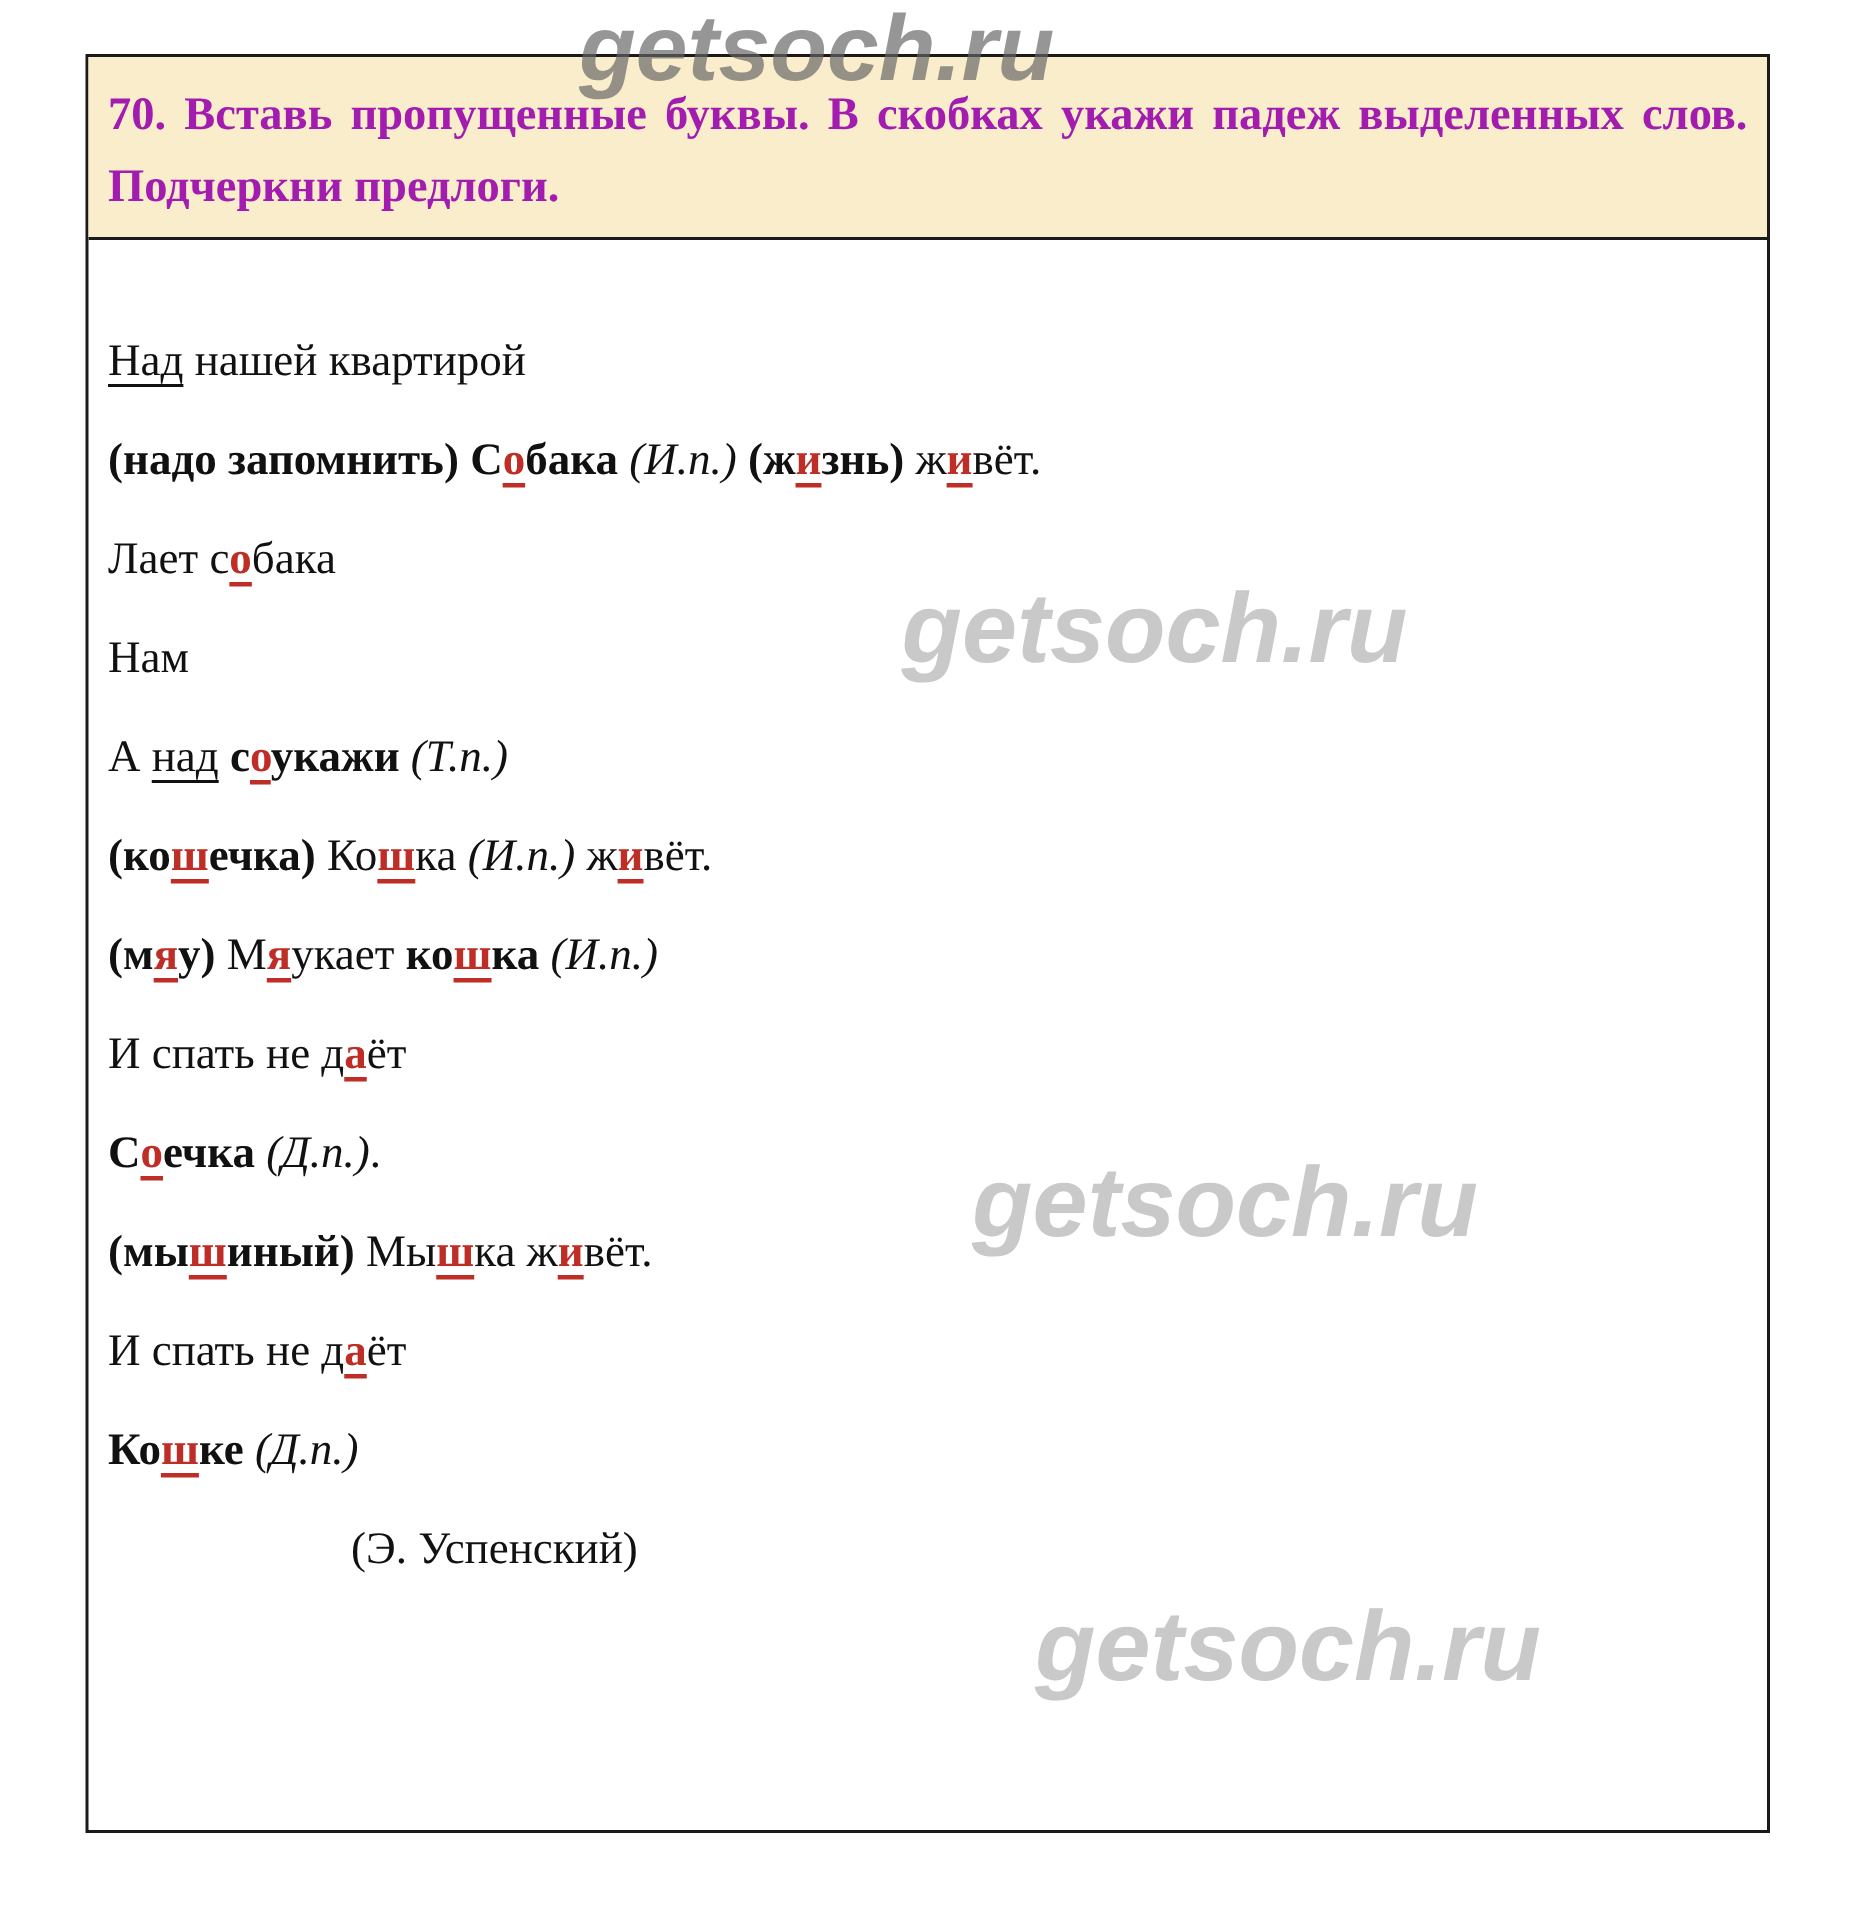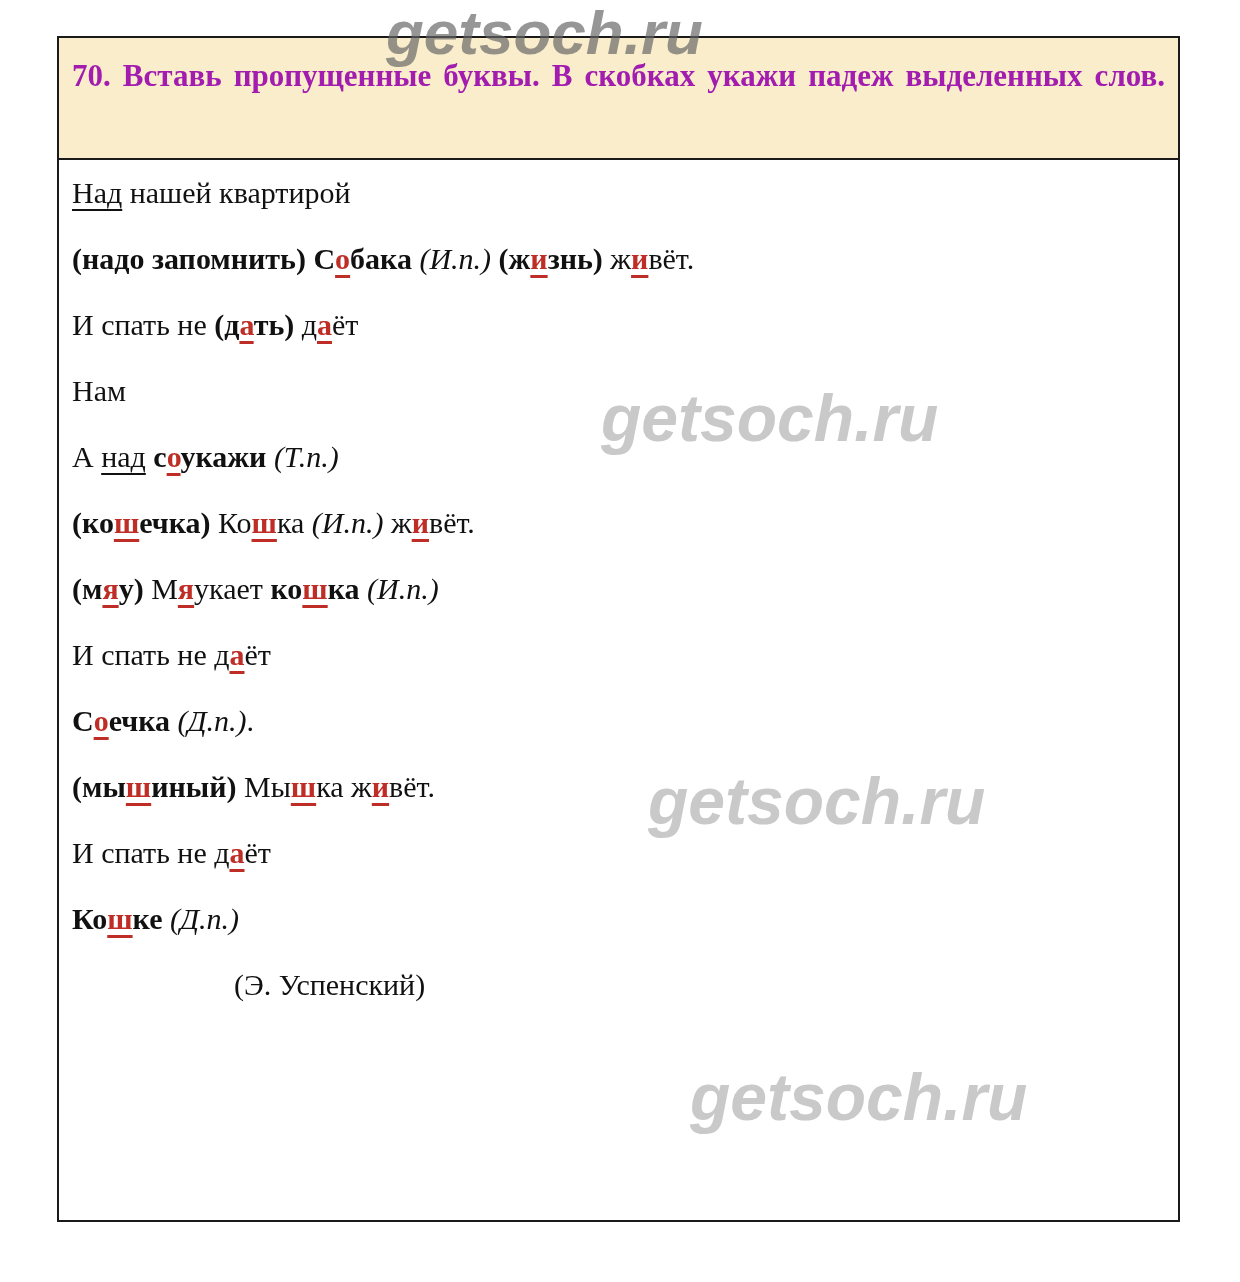--- a/index.html
+++ b/index.html
@@ -14,21 +14,21 @@
   }
   .exercise-header{
     background:var(--header-bg,#FAEDCB);
     border-bottom:2px solid var(--border,#1a1a1a);
     height:122px;box-sizing:border-box;
     padding:14px 13px 0 13px;
     font-weight:bold;font-size:31px;color:#a21caf;
   }
   .hline1{text-align:justify;text-align-last:justify;line-height:48px;}
   .hline2{text-align:left;line-height:48px;}
-  .poem{padding:0 13px;}
+  .poem{padding:0 13px;margin-top:48px;}
   .line{
     height:66px;line-height:66px;font-size:30px;color:#111;white-space:pre;
   }
   .line.indent{padding-left:162px;}
   .seg-n{font-weight:normal;}
   .seg-b{font-weight:bold;}
   .seg-i{font-style:italic;text-align:center;}
   .seg-u{
     text-decoration:underline;
     text-underline-offset:6px;
@@ -60,25 +60,26 @@
 <div class="watermark-layer">
     <div class="wm" style="left: 386px; top: 2px; font-size: 62px; color: rgba(100, 100, 100, 0.68);">getsoch.ru</div>
     <div class="wm" style="left: 601px; top: 385px; font-size: 66px;">getsoch.ru</div>
     <div class="wm" style="left: 648px; top: 768px; font-size: 66px;">getsoch.ru</div>
     <div class="wm" style="left: 690px; top: 1064px; font-size: 66px;">getsoch.ru</div>
   </div>
 
 <div class="exercise-box">
   <div class="exercise-header">
     <div class="hline1">70. Вставь пропущенные буквы. В скобках укажи падеж выделенных слов.</div>
+    <div class="hline2">Подчеркни предлоги.</div>
   </div>
   <div class="poem">
       <div class="line"><span class="seg-u">Над</span><span class="seg-n"> нашей квартирой</span></div>
       <div class="line"><span class="seg-b">(надо запомнить) </span><span class="seg-b">С</span><span class="seg-R">о</span><span class="seg-b">бака </span><span class="seg-i">(И.п.)</span><span class="seg-n"> </span><span class="seg-b">(ж</span><span class="seg-R">и</span><span class="seg-b">знь) </span><span class="seg-n">ж</span><span class="seg-R">и</span><span class="seg-n">вёт.</span></div>
-      <div class="line"><span class="seg-n">И спать не </span><span class="seg-b">(д</span><span class="seg-R">а</span><span class="seg-b">ть) </span><span class="seg-n">д</span><span class="seg-R">а</span><span class="seg-n">ёт</span></div>
+      <div class="line"><span class="seg-n">Лает с</span><span class="seg-R">о</span><span class="seg-n">бака</span></div>
       <div class="line"><span class="seg-n">Нам</span></div>
       <div class="line"><span class="seg-n">А </span><span class="seg-u">над</span><span class="seg-n"> </span><span class="seg-b">с</span><span class="seg-R">о</span><span class="seg-b">укажи </span><span class="seg-i">(Т.п.)</span></div>
       <div class="line"><span class="seg-b">(ко</span><span class="seg-R">ш</span><span class="seg-b">ечка) </span><span class="seg-n">Ко</span><span class="seg-R">ш</span><span class="seg-n">ка </span><span class="seg-i">(И.п.)</span><span class="seg-n"> ж</span><span class="seg-R">и</span><span class="seg-n">вёт.</span></div>
       <div class="line"><span class="seg-b">(м</span><span class="seg-R">я</span><span class="seg-b">у) </span><span class="seg-n">М</span><span class="seg-R">я</span><span class="seg-n">укает </span><span class="seg-b">ко</span><span class="seg-R">ш</span><span class="seg-b">ка </span><span class="seg-i">(И.п.)</span></div>
       <div class="line"><span class="seg-n">И спать не д</span><span class="seg-R">а</span><span class="seg-n">ёт</span></div>
       <div class="line"><span class="seg-b">С</span><span class="seg-R">о</span><span class="seg-b">ечка </span><span class="seg-i">(Д.п.)</span><span class="seg-n">.</span></div>
       <div class="line"><span class="seg-b">(мы</span><span class="seg-R">ш</span><span class="seg-b">иный) </span><span class="seg-n">Мы</span><span class="seg-R">ш</span><span class="seg-n">ка ж</span><span class="seg-R">и</span><span class="seg-n">вёт.</span></div>
       <div class="line"><span class="seg-n">И спать не д</span><span class="seg-R">а</span><span class="seg-n">ёт</span></div>
       <div class="line"><span class="seg-b">Ко</span><span class="seg-R">ш</span><span class="seg-b">ке </span><span class="seg-i">(Д.п.)</span></div>
       <div class="line indent"><span class="seg-n">(Э. Успенский)</span></div>

